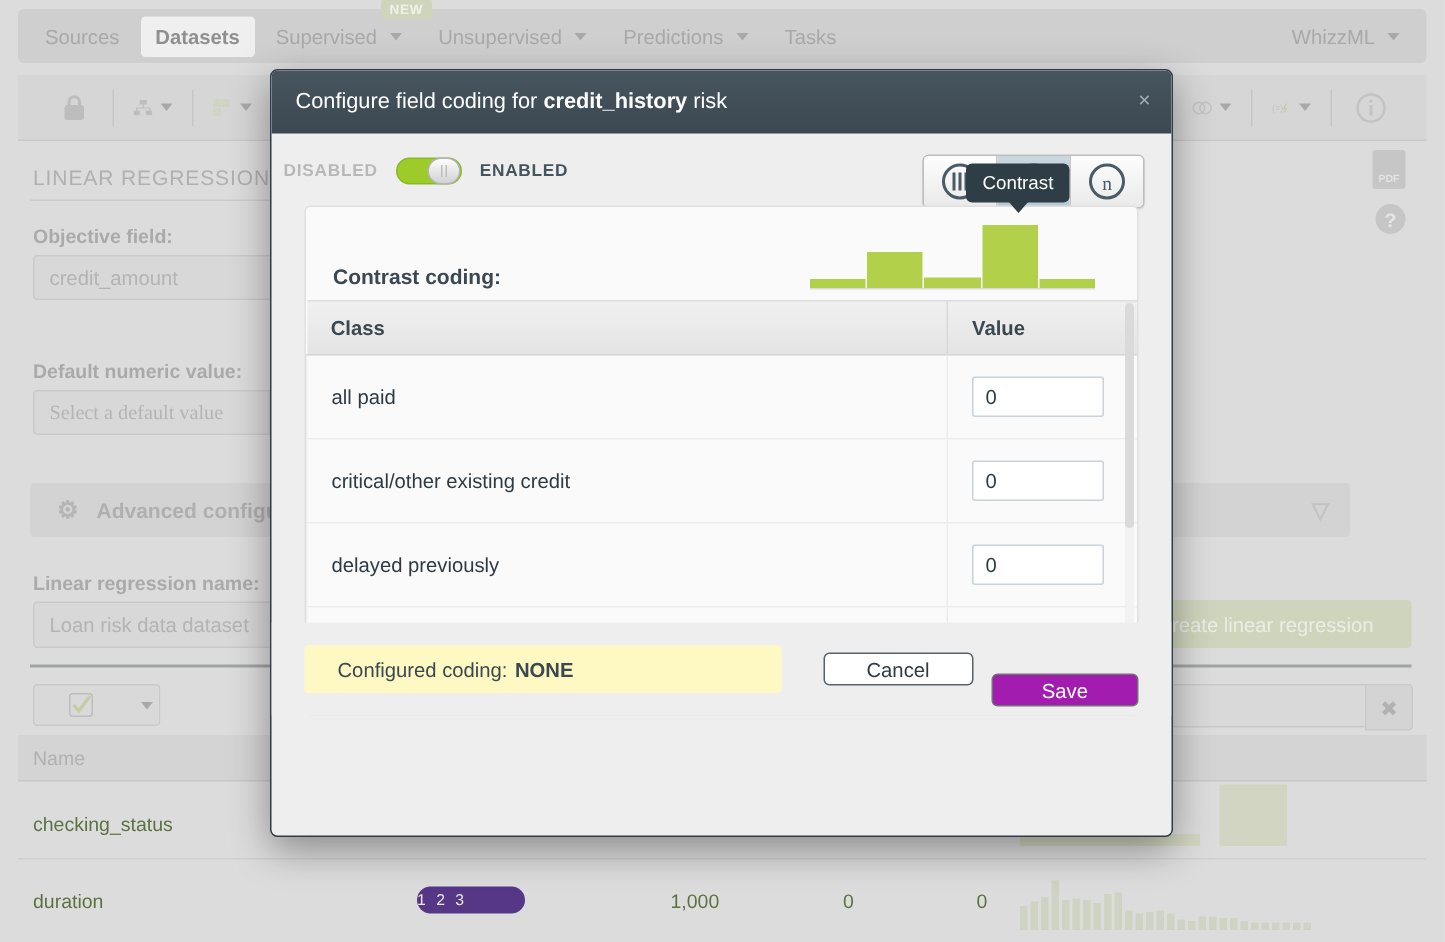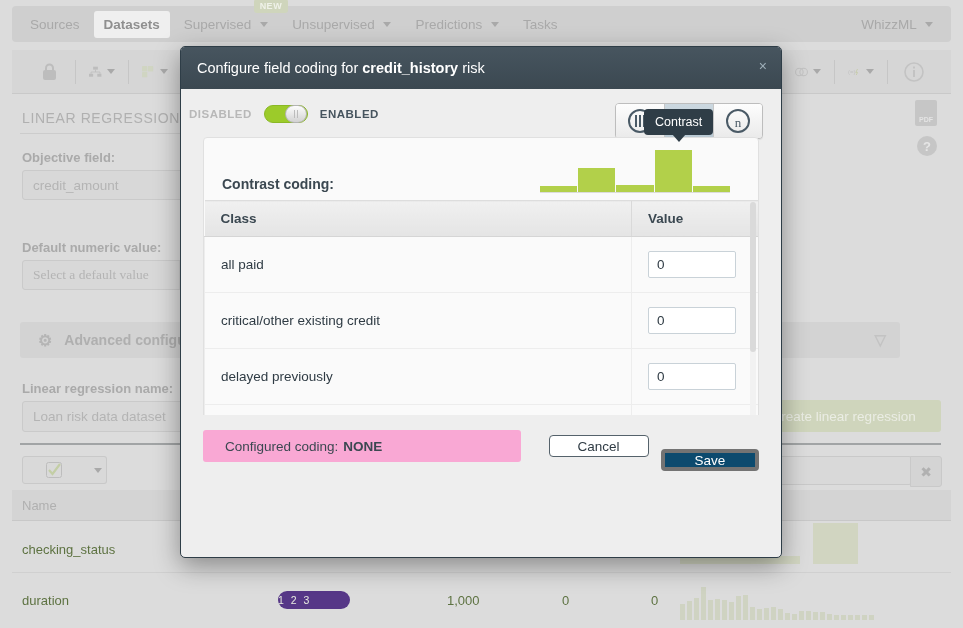--- a/index.html
+++ b/index.html
@@ -320,42 +320,42 @@
 
   .modal-foot {
     position: absolute; left:0; right:0; bottom:0;
     height: 62px;
     display: flex; align-items: center;
     padding: 0 22px;
     box-sizing: border-box;
     background: #eeeeee;
   }
   .cfg-coding {
-    background: #f9a8d4;
+    background: #fef9c3;
     border-radius: 3px;
     height: 32px; width: 323px;
     display: flex; align-items: center;
     padding-left: 22px;
     box-sizing: border-box;
     font-size: 13.5px; color: #3b4851; text-align: center;
   }
   .cfg-coding b { margin-left: 5px; }
   .btn {
     height: 22px; border-radius: 4px;
     display: flex; align-items: center; justify-content: center;
     font-size: 13.5px;
     box-sizing: border-box;
   }
   .btn-cancel {
     width: 102px; background: #fff; border: 1px solid #55626b;
     color: #2f3b44; margin-left: 28px;
   }
   .btn-save {
-    width: 100px; background: #0c4a6e; color: #fff; margin-left: 12px;
-    border: 4px solid #737373;
+    width: 100px; background: #a21caf; color: #fff; margin-left: 12px;
+    border: 1px solid #737373;
     margin-top: 28px;
   }
 </style>
 </head>
 <body>
 
 <div id="app">
 
   <div id="bg">
 

